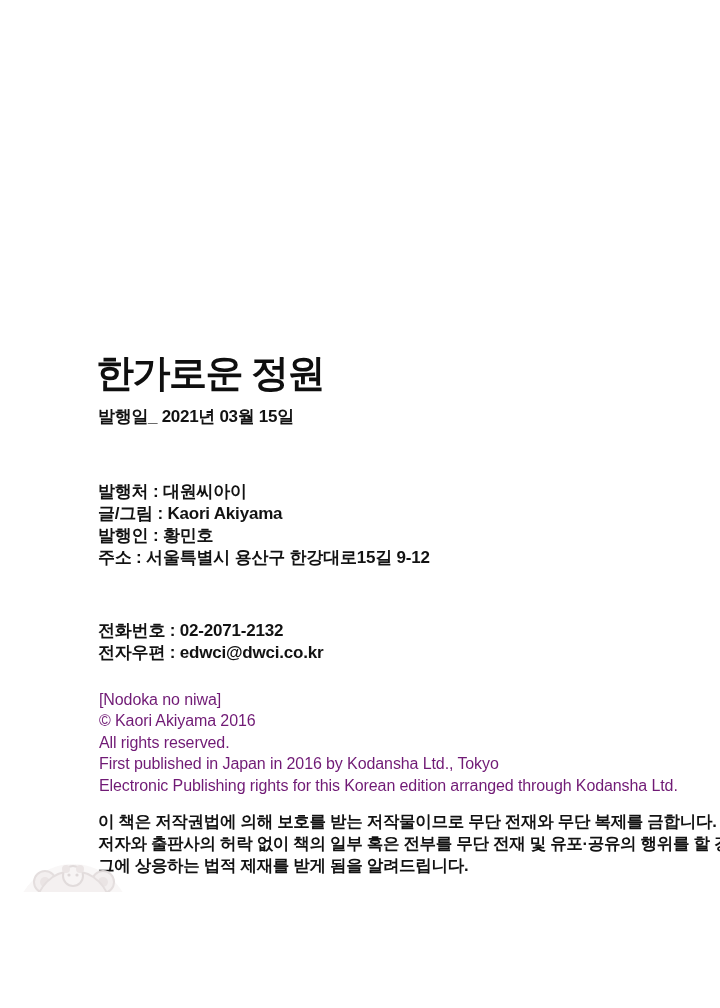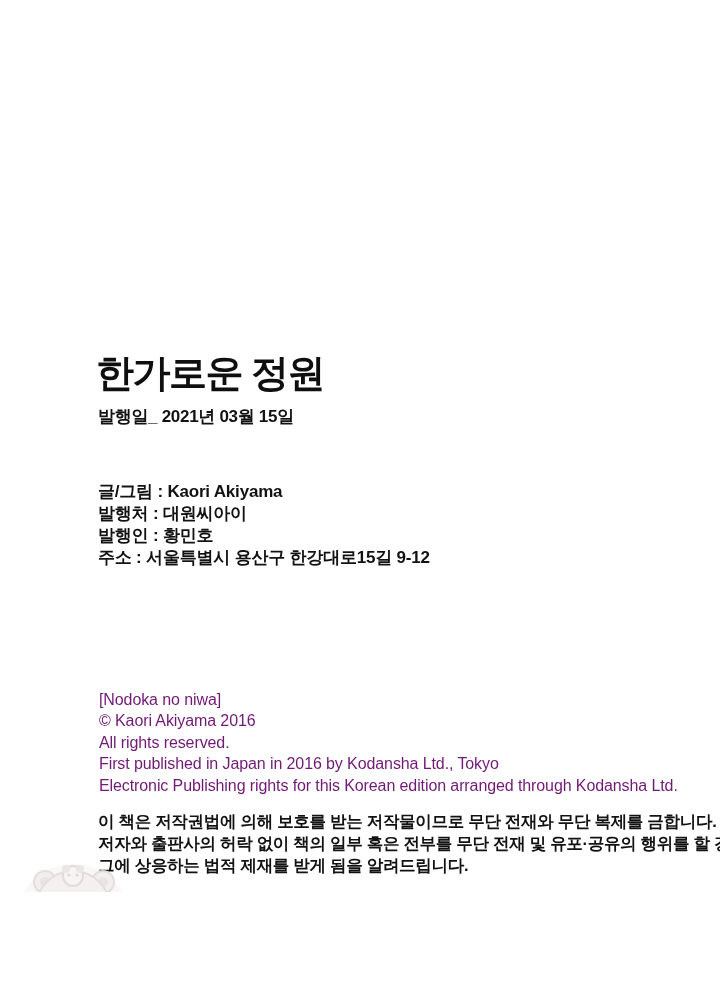--- a/index.html
+++ b/index.html
@@ -78,26 +78,30 @@
 </style>
 </head>
 <body>
 
 <div class="page">
 
   <div class="abs book-title">한가로운 정원</div>
   <div class="abs pub-date">발행일_ 2021년 03월 15일</div>
 
   <div class="text-block info-block">
+    <div>발행처 : 대원씨아이</div>
     <div>글/그림 : Kaori Akiyama</div>
-    <div>발행처 : 대원씨아이</div>
     <div>발행인 : 황민호</div>
     <div>주소 : 서울특별시 용산구 한강대로15길 9-12</div>
   </div>
 
+  <div class="text-block contact-block">
+    <div>전화번호 : 02-2071-2132</div>
+    <div>전자우편 : edwci@dwci.co.kr</div>
+  </div>
 
   <div class="text-block copyright-block">
     <div>[Nodoka no niwa]</div>
     <div>© Kaori Akiyama 2016</div>
     <div>All rights reserved.</div>
     <div>First published in Japan in 2016 by Kodansha Ltd., Tokyo</div>
     <div>Electronic Publishing rights for this Korean edition arranged through Kodansha Ltd.</div>
   </div>
 
   <div class="text-block legal-block">

